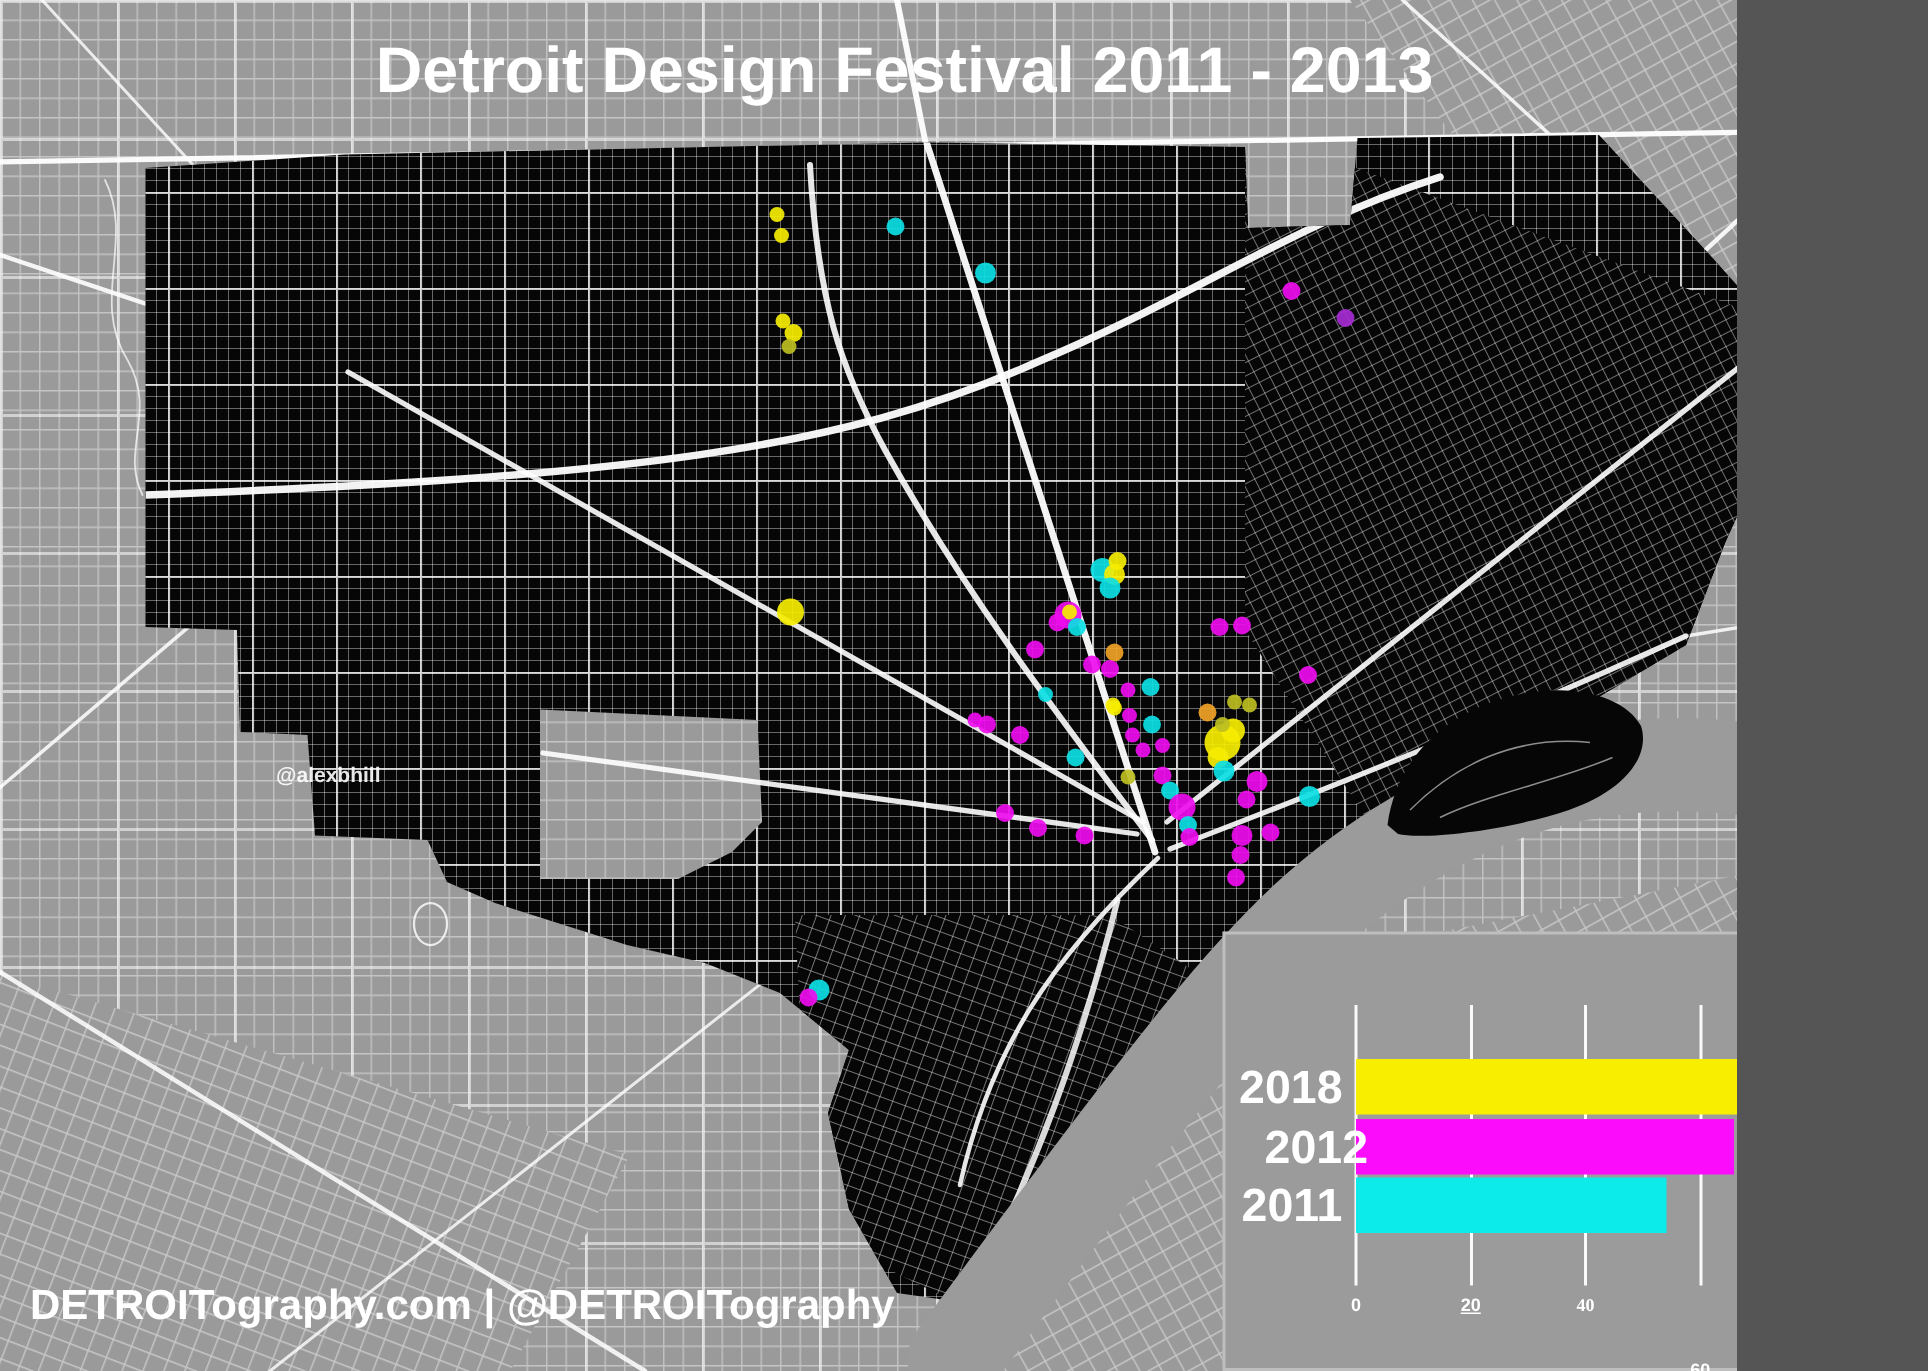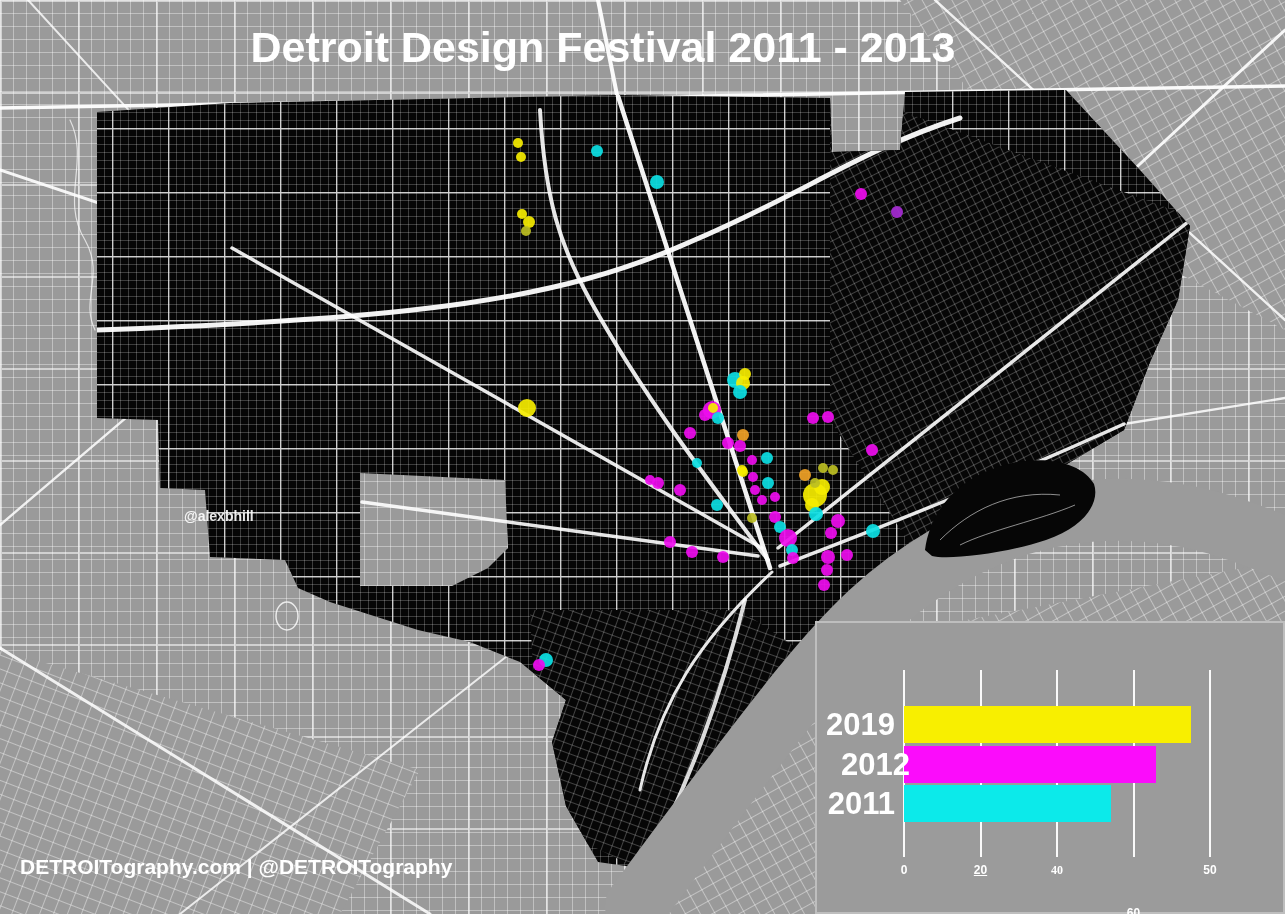--- a/index.html
+++ b/index.html
@@ -1,28 +1,28 @@
 <!DOCTYPE html>
 <html><head>
 <meta charset="utf-8">
 <style>
   html,body{margin:0;padding:0;background:#555;}
   #stage{
-    position:relative;width:1285px;height:914px;overflow:hidden;
+    position:relative;width:1158px;height:914px;overflow:hidden;
     background:#9a9a9a;
     font-family:"Liberation Sans","DejaVu Sans",sans-serif;
   }
   #map-svg{position:absolute;left:0;top:0;width:1285px;height:914px;display:block;}
   .overlay-text{position:absolute;color:#ffffff;font-weight:bold;line-height:1;}
   #title{
     left:0;top:26px;width:1206px;text-align:center;
     font-size:43px;letter-spacing:0px;
   }
   #watermark{left:184px;top:509px;font-size:14px;opacity:.9;}
-  #footer{left:20px;top:856px;font-size:21px;}
+  #footer{left:20px;top:856px;font-size:28px;}
   
   #chart-panel{
     position:absolute;left:815px;top:621px;width:470px;height:293px;
     box-sizing:border-box;border:2px solid rgba(255,255,255,0.35);
     background:#9b9b9b;
   }
   .gridline{position:absolute;width:2px;background:#ffffff;opacity:.95;}
   .bar{position:absolute;height:37px;}
   .bar-label{
     position:absolute;color:#fff;font-weight:bold;font-size:31px;
@@ -236,22 +236,22 @@
         <div class="gridline" style="left: 239px; top: 47px; height: 187px;"></div>
         <div class="gridline" style="left: 315.5px; top: 47px; height: 187px;"></div>
         <div class="gridline" style="left: 392px; top: 47px; height: 187px;"></div>
       </div>
     <div id="chart-bars">
         <div class="bar" style="left: 87px; top: 83px; width: 286.875px; height: 37px; background: rgb(248, 239, 0);"></div>
         <div class="bar" style="left: 87px; top: 122.5px; width: 252.45px; height: 37px; background: rgb(251, 12, 251);"></div>
         <div class="bar" style="left: 87px; top: 162px; width: 206.55px; height: 37px; background: rgb(12, 234, 234);"></div>
       </div>
     <div id="chart-ylabels">
-        <div class="bar-label" style="left: 0px; top: 83px;">2019</div>
-        <div class="bar-label" style="left: 15px; top: 122.5px;">2012</div>
+        <div class="bar-label" style="left: 0px; top: 83px;">2018</div>
+        <div class="bar-label" style="left: 0px; top: 122.5px; padding-left: 17px;">2012</div>
         <div class="bar-label" style="left: 0px; top: 162px; text-align: right;">2011</div>
       </div>
     <div id="chart-xticks">
         <div class="tick-label" style="left: 87px; top: 240px;">0</div>
         <div class="tick-label" style="left: 163.5px; top: 240px; text-decoration: underline;">20</div>
         <div class="tick-label" style="left: 240px; top: 240px; font-family: Liberation Serif, serif;">40</div>
         <div class="tick-label" style="left: 316.5px; top: 240px; margin-top: 43px;">60</div>
         <div class="tick-label" style="left: 393px; top: 240px;">50</div>
       </div>
   </div>

